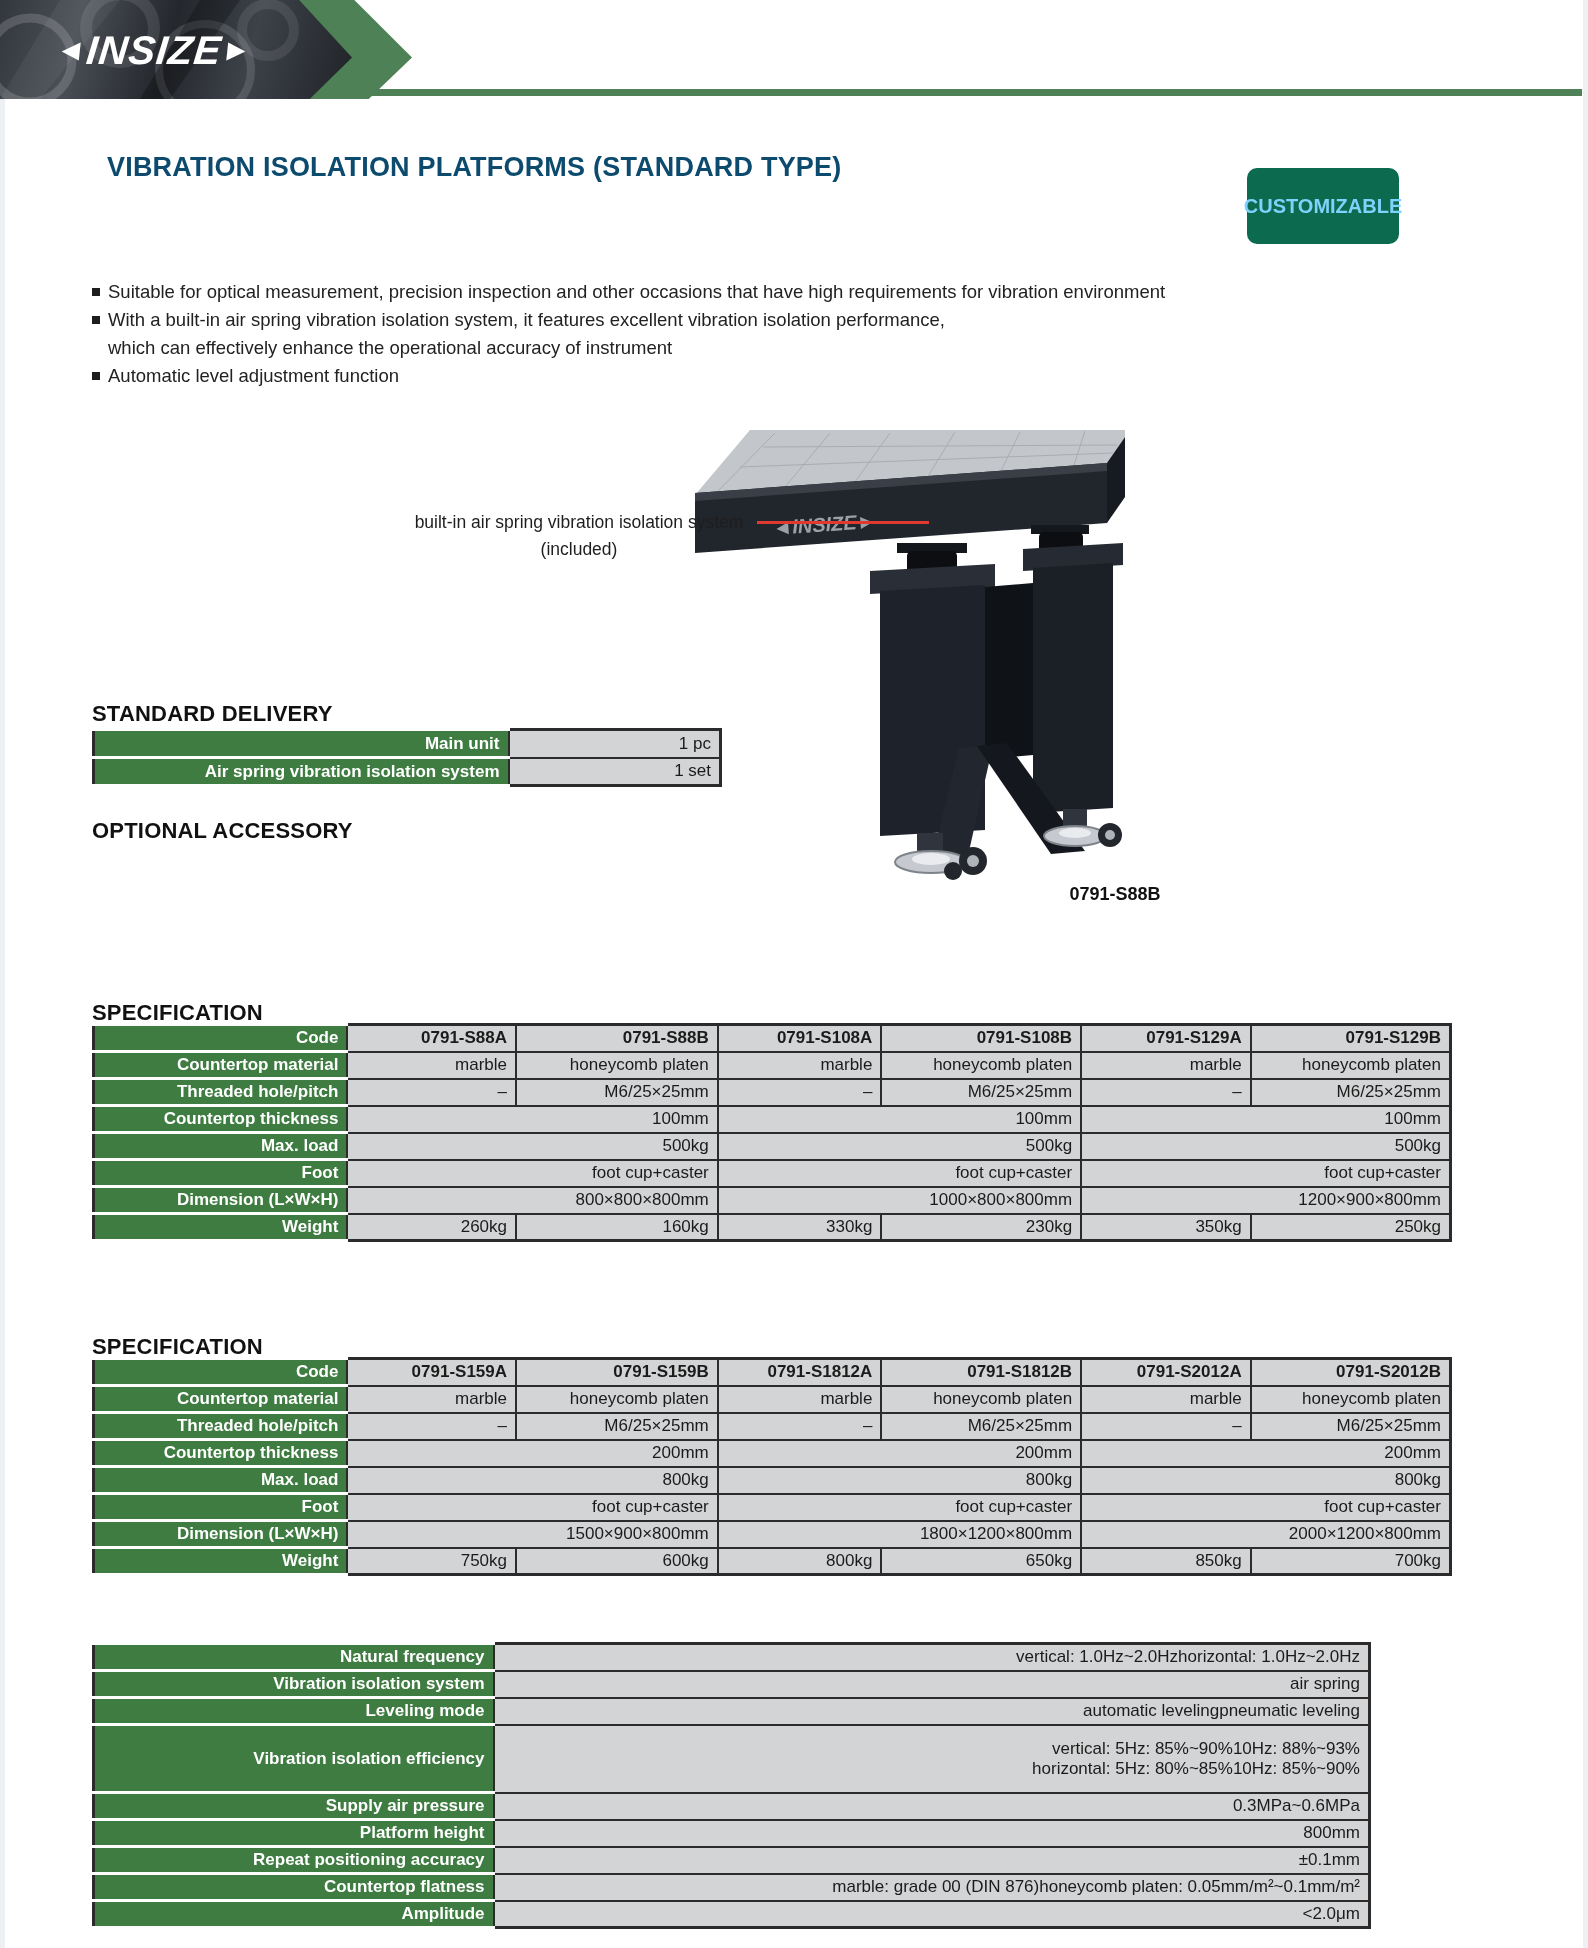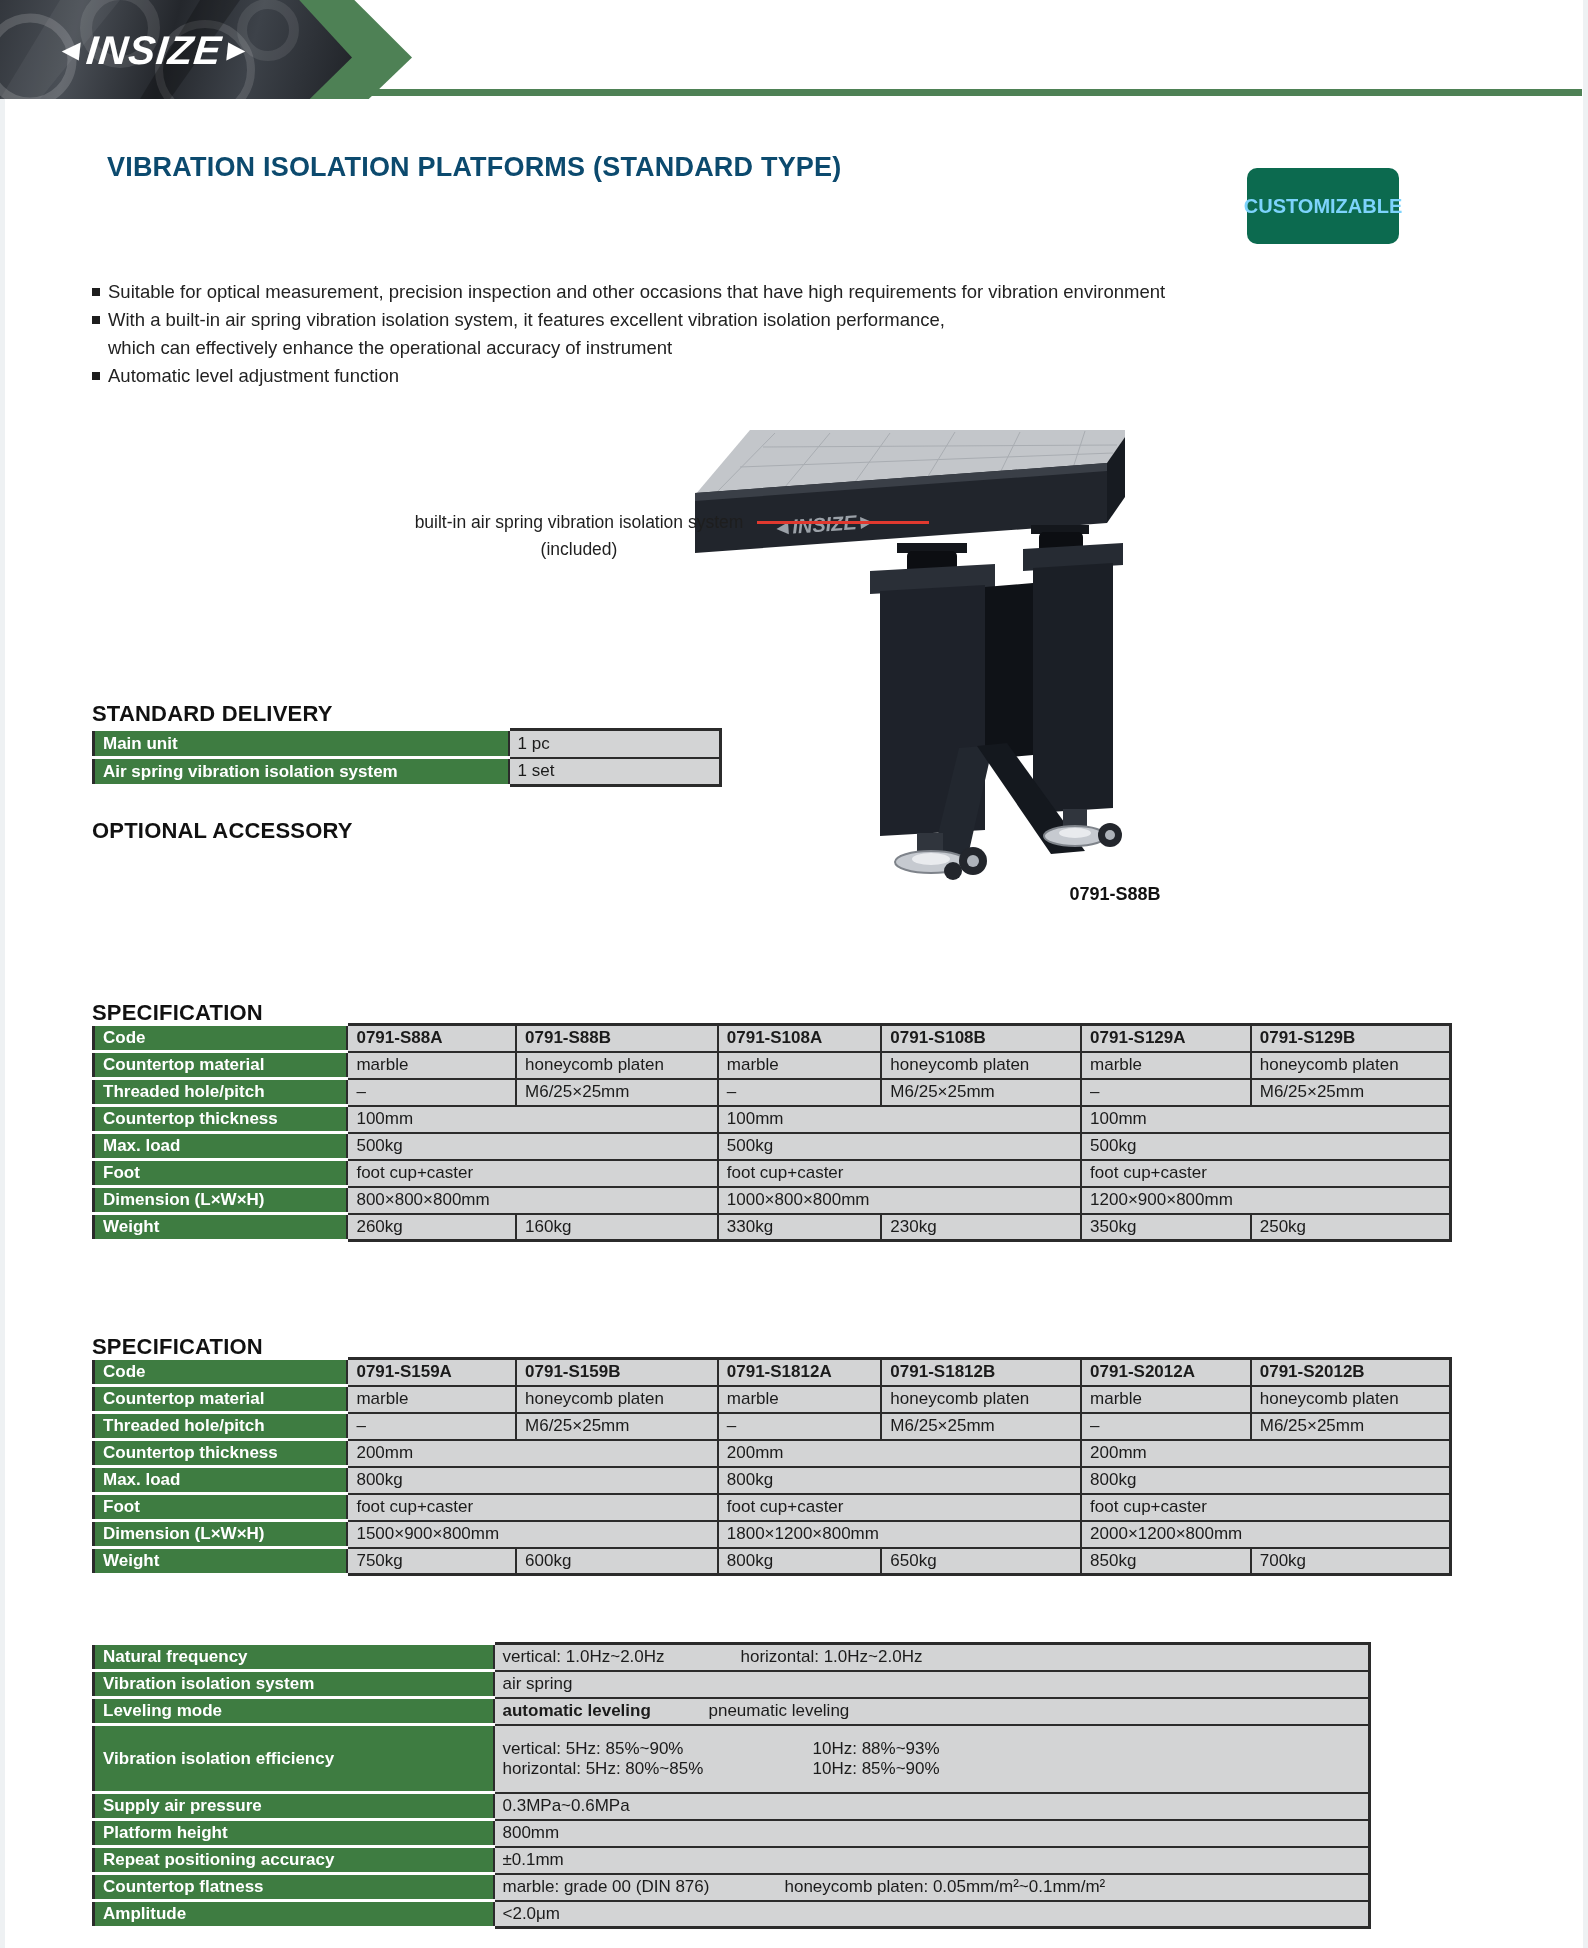--- a/index.html
+++ b/index.html
@@ -38,29 +38,29 @@
        font-size:17.5px;line-height:27px;color:#1e1e1e;}
   .ann-line{position:absolute;left:757px;top:521px;width:172px;height:3px;background:#e0392f;}
   .pcode{position:absolute;left:1050px;top:884px;width:130px;text-align:center;
          font-weight:bold;font-size:18px;color:#111;}
 
   
   .shead{position:absolute;left:92px;font-size:22px;font-weight:bold;color:#111;letter-spacing:.2px;}
 
   
   table.gtable{position:absolute;border-collapse:collapse;table-layout:fixed;
-               border:3px solid #2b2b2b;background:#fff;}
+               border:3px solid #2b2b2b;background:#fff;text-align:right;}
   table.gtable td{font-size:17px;padding:2px 8px;overflow:hidden;}
   td.lbl{background:#3e7c41;color:#fff;font-weight:bold;padding-left:12px;
          border-top:3px solid #fff;border-bottom:3px solid #fff;border-right:2px solid #2b2b2b;}
   td.val{background:#d3d4d5;color:#1b1b1b;border:2px solid #2b2b2b;}
   td.val.code{font-weight:bold;}
   tr.h28{height:28px;} tr.h30{height:30px;} tr.h27{height:27px;} tr.h54{height:68px;}
   .seg{display:inline-block;}
-  .w238{width:238px;} .w206{width:206px;font-weight:bold;} .w310{width:310px;} .w282{width:282px;}
+  .w238{width:238px;} .w206{width:206px;} .w310{width:310px;} .w282{width:282px;}
 </style>
 </head>
 <body>
 
 <div class="page">
   <div class="edge l"></div>
   <div class="edge r"></div>
 
   <div class="greenline"></div>
   <div class="chev"></div>

